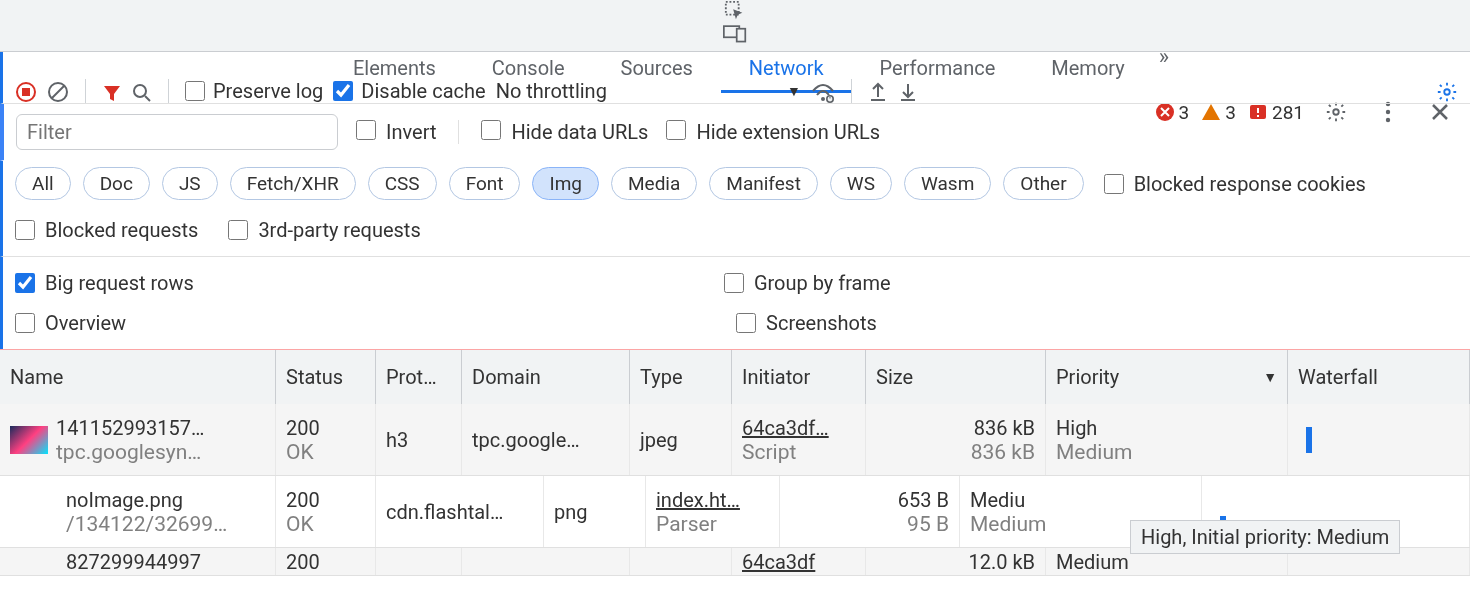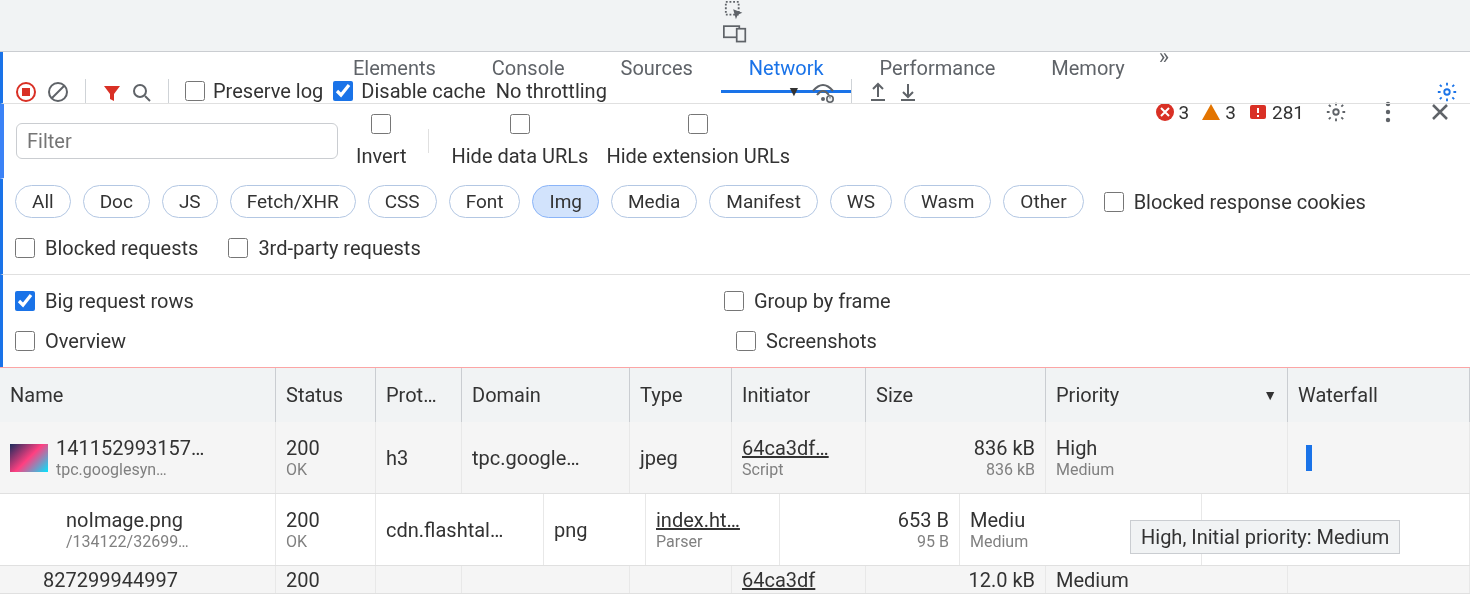--- a/index.html
+++ b/index.html
@@ -22,21 +22,21 @@
 .toolbar .divider { width:1px; height:24px; background:#cfd3d7; margin:0 6px; }
 .toolbar label { display:flex; align-items:center; gap:8px; font-size:20px; color:#333; cursor:pointer; }
 .toolbar input[type=checkbox] { width:20px; height:20px; accent-color:#1a73e8; }
 .select-wrap { display:flex; align-items:center; gap:180px; color:#333; cursor:pointer; }
 .select-wrap .caret { font-size:14px; color:#333; }
 .toolbar .right { margin-left:auto; display:flex; align-items:center; gap:22px; }
 
 
 .filter-row { display:flex; align-items:center; padding:10px 12px; gap:18px; border-bottom:1px solid #fff; border-left:4px solid #3b82f6; }
 .filter-input { width:322px; height:36px; border:1px solid #cacdd1; border-radius:6px; padding:0 10px; font-size:20px; color:#777; background:#fff; }
-.filter-row label { display:flex; align-items:center; gap:10px; font-size:20px;flex-direction:column; }
+.filter-row label { display:flex; align-items:flex-start; gap:10px; font-size:20px; }
 .filter-row input[type=checkbox]{ width:20px; height:20px; }
 .filter-row .divider { width:1px; height:24px; background:#e0e0e0; margin:0 4px; }
 
 
 .pills-row { display:flex; align-items:center; padding:6px 12px 10px; gap:12px; flex-wrap:wrap; border-left:3px solid #1a73e8; }
 .pill { border:1px solid #b3c7e3; border-radius:18px; padding:4px 16px; font-size:19px; color:#333; cursor:pointer; background:#fff; }
 .pill.active { background:#d2e3fc; border-color:#8ab4f8; }
 .pills-row label { display:flex; align-items:center; gap:10px; font-size:20px; margin-left:8px; }
 .pills-row input[type=checkbox]{ width:20px; height:20px; }
 
@@ -48,21 +48,21 @@
 .checkrow.spread > label:nth-child(2) { margin-left:500px; }
 
 
 .table { border-top:1px solid #fca5a5; }
 .thead { display:flex; background:#f1f3f4; height:54px; align-items:stretch; }
 .th { border-right:1px solid #cacdd1; display:flex; align-items:center; padding:0 10px; font-size:20px; color:#333; cursor:pointer; position:relative; }
 .th.sorted::after { content:"▼"; position:absolute; right:10px; font-size:14px; color:#333; }
 .tbody .tr { display:flex; height:72px; border-bottom:1px solid #e0e0e0; }
 .tbody .tr.alt { background:#f5f5f5; }
 .td { border-right:1px solid #e8e8e8; padding:6px 10px; display:flex; flex-direction:column; justify-content:center; font-size:20px; overflow:hidden; white-space:nowrap; }
-.td .sub { color:#808080; font-size:16px; }
+.td .sub { color:#808080; font-size:21px; }
 .td.right { align-items:flex-end; }
 .td .link { text-decoration:underline; color:#333; }
 
 .col-name{width:276px;} .col-status{width:100px;} .col-proto{width:86px;} .col-domain{width:168px;} .col-type{width:102px;} .col-initiator{width:134px;} .col-size{width:180px;} .col-priority{width:242px;} .col-waterfall{flex:1;}
 .thumb { width:38px; height:28px; background:linear-gradient(135deg,#1a2b5c,#ff4081,#00e5ff); display:inline-block; margin-right:8px; vertical-align:middle; }
 .name-cell { display:flex; align-items:center; }
 .name-text { display:flex; flex-direction:column; overflow:hidden; }
 
 .wf-bar { display:inline-block; width:6px; height:26px; background:#1a73e8; margin-left:8px; }
 
@@ -360,21 +360,21 @@
           <span>Mediu</span>
           <span class="sub">Medium</span>
         </div>
       <div class="td col-waterfall">
           <span class="wf-bar" style="height:4px;margin-top:12px;"></span>
         </div>
     </div>
     <div class="tr alt" style="height:28px;">
       <div class="td col-name">
           <div class="name-cell">
-            <div class="name-text" style="margin-left:33px;">
+            <div class="name-text" style="margin-left:56px;">
               <span>827299944997</span>
             </div>
           </div>
         </div>
       <div class="td col-status">
           <span>200</span>
         </div>
       <div class="td col-proto"></div>
       <div class="td col-domain"></div>
       <div class="td col-type"></div>

